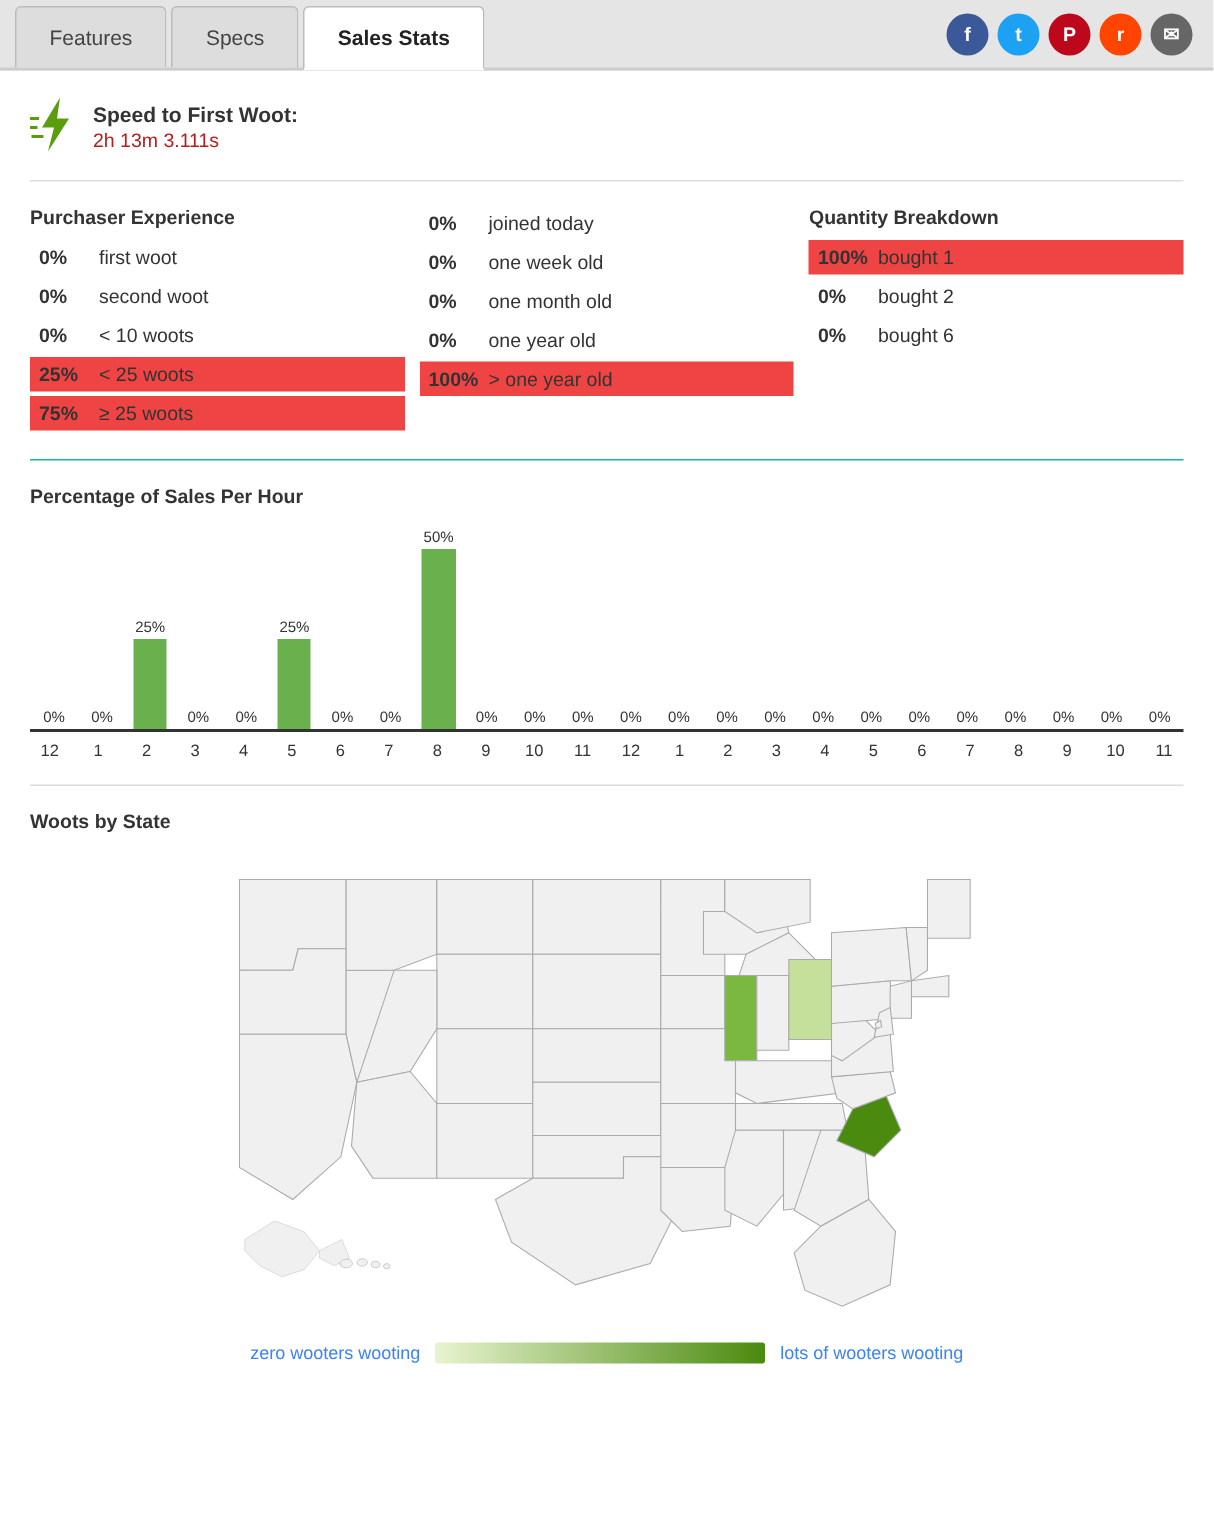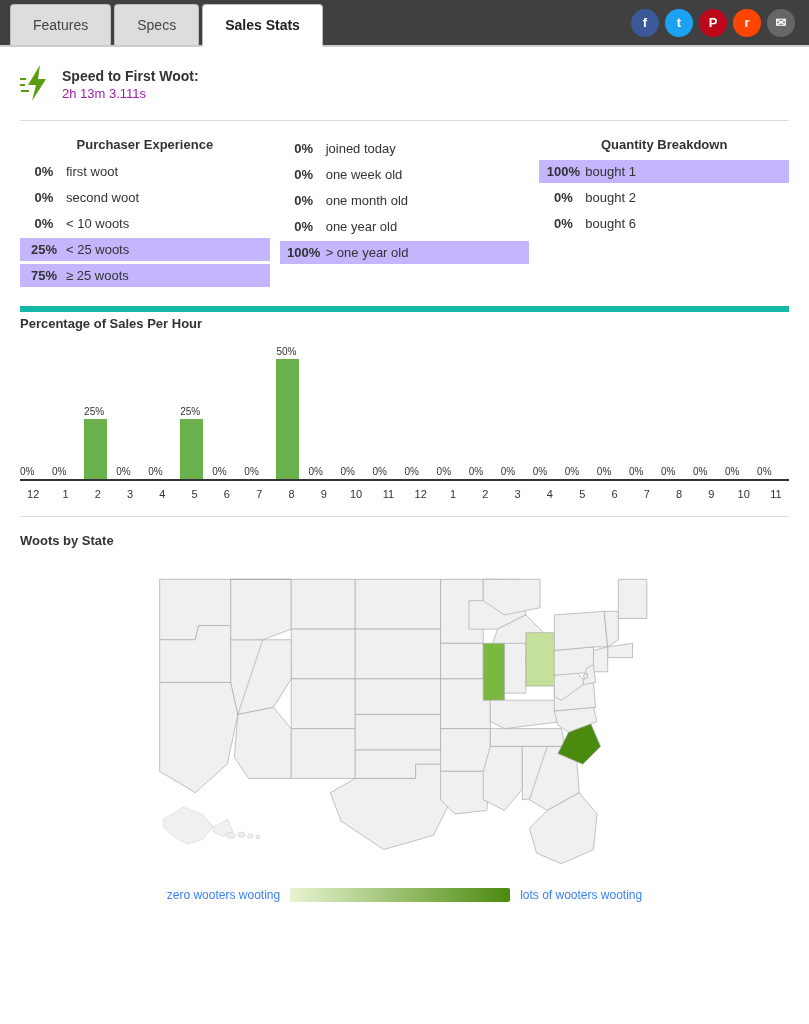--- a/index.html
+++ b/index.html
@@ -9,21 +9,21 @@
       background: #fff;
       color: #333;
       width: 809px;
     }
 
     
     .tabs-bar {
       display: flex;
       align-items: stretch;
       border-bottom: 2px solid #ccc;
-      background: #404040;
+      background: #e5e5e5;
       padding: 0 10px;
       position: relative;
     }
     .tab {
       padding: 12px 22px;
       cursor: pointer;
       background: #ddd;
       border: 1px solid #bbb;
       border-bottom: none;
       margin-right: 3px;
@@ -75,48 +75,47 @@
       border-bottom: 1px solid #ddd;
       margin-bottom: 16px;
     }
     .speed-icon {
       color: #5a9e0f;
       font-size: 28px;
       line-height: 1;
       margin-top: 2px;
     }
     .speed-label { font-weight: bold; font-size: 14px; }
-    .speed-value { font-size: 13px; color: #a21caf; margin-top: 2px; }
+    .speed-value { font-size: 13px; color: #b91c1c; margin-top: 2px; }
 
     
     .stats-grid {
       display: grid;
       grid-template-columns: 1fr 1fr 1fr;
       gap: 10px;
       padding-bottom: 16px;
-      border-bottom: 6px solid #14b8a6;
-      margin-bottom: 4px;
-      text-align: center;
+      border-bottom: 1px solid #14b8a6;
+      margin-bottom: 16px;
     }
     .stats-col {}
     .stats-col-header {
       font-weight: bold;
       font-size: 13px;
       margin-bottom: 8px;
     }
     .stat-row {
       padding: 4px 6px;
       font-size: 13px;
       margin-bottom: 3px;
       display: flex;
       align-items: center;
       gap: 4px;
     }
     .stat-row.highlight {
-      background: #c4b5fd;
+      background: #ef4444;
     }
     .stat-pct { font-weight: bold; min-width: 36px; }
 
     
     .chart-section {
       padding-bottom: 16px;
       border-bottom: 1px solid #ddd;
       margin-bottom: 16px;
     }
     .section-title {
@@ -129,20 +128,21 @@
       align-items: flex-end;
       gap: 0;
       height: 140px;
       border-bottom: 2px solid #333;
       padding-bottom: 0;
       margin-bottom: 4px;
     }
     .bar-col {
       display: flex;
       flex-direction: column;
+      align-items: center;
       justify-content: flex-end;
       flex: 1;
       height: 100%;
       position: relative;
     }
     .bar-pct-label {
       font-size: 10px;
       color: #333;
       margin-bottom: 2px;
       white-space: nowrap;

